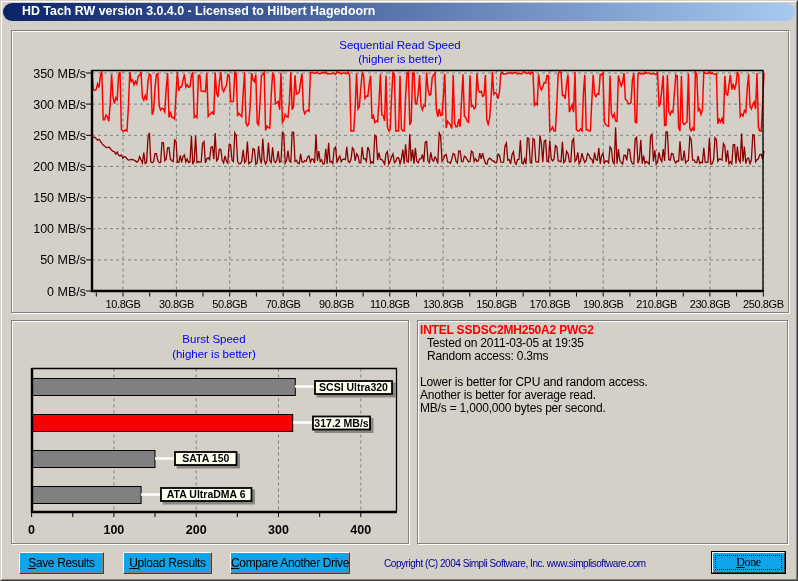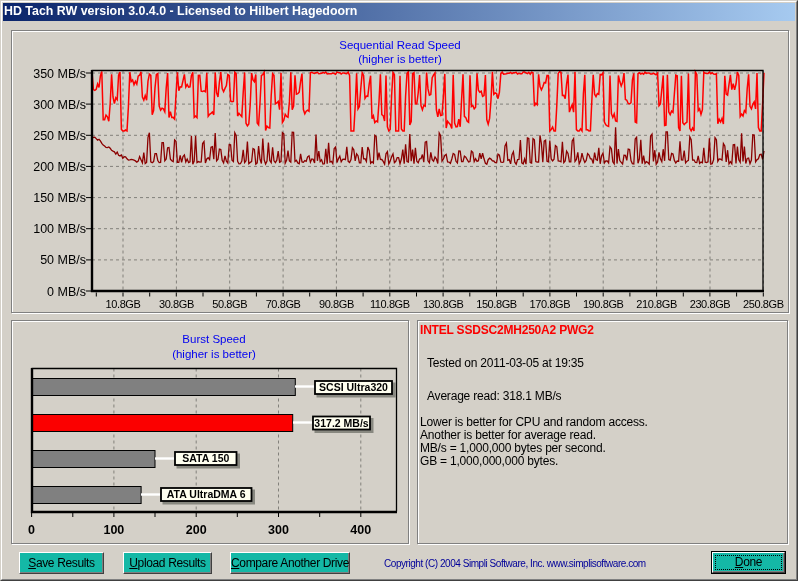--- a/index.html
+++ b/index.html
@@ -1,31 +1,31 @@
 <!DOCTYPE html>
 <html><head><meta charset="utf-8"><style>
 * { margin:0; padding:0; box-sizing:border-box; }
 html,body { width:798px; height:581px; overflow:hidden; }
 body { font-family:"Liberation Sans",sans-serif; position:relative; background:#d4d0c8; }
 #w1 { position:absolute; inset:0; border:1px solid; border-color:#d4d0c8 #404040 #404040 #d4d0c8; }
 #w2 { position:absolute; inset:1px; border:1px solid; border-color:#fff #808080 #808080 #fff; }
 #title { position:absolute; left:3px; top:3px; width:792px; height:18px;
   background:linear-gradient(to right,#0a246a,#a6caf0);
-  color:#fff; font-size:12.4px; font-weight:bold; line-height:17.5px; padding-left:1px; }
+  color:#fff; font-size:12.4px; font-weight:bold; line-height:17.5px; padding-left:19px;border-radius:9px; }
 .grp { position:absolute; background:#d4d0c8; border:1px solid #808080;
   box-shadow: inset 1px 1px 0 #fff, 1px 1px 0 #fff; }
 #p1 { left:11px; top:30px;  width:778px; height:283px; }
 #p2 { left:11px; top:320px; width:398px; height:224px; }
 #p3 { left:417px; top:320px; width:371px; height:224px; }
-.btn { position:absolute; background:#14b8a6; border:1px solid; border-color:#fff #404040 #404040 #fff;
+.btn { position:absolute; background:#0ea5e9; border:1px solid; border-color:#fff #404040 #404040 #fff;
   box-shadow: inset -1px -1px 0 #808080;
   font-size:12px; letter-spacing:-0.35px; color:#000; text-align:center; white-space:nowrap; }
 u { text-decoration:underline; }
 #info { position:absolute; left:420px; top:324px; width:366px; font-size:12px; letter-spacing:-0.2px; line-height:13.1px; color:#000; }
-#info .ind { padding-left:7px;margin-top:20px; }
+#info .ind { padding-left:7px; }
 #copy { position:absolute; left:384px; top:558px; font-size:10px; letter-spacing:-0.45px; color:#000099; white-space:nowrap; }
 </style></head>
 <body>
 <div id="w1"></div>
 <div id="w2"></div>
 <div id="title">HD Tach RW version 3.0.4.0 - Licensed to Hilbert Hagedoorn</div>
 <div class="grp" id="p1"></div>
 <div class="grp" id="p2"></div>
 <div class="grp" id="p3"></div>
 <svg width="798" height="581" viewBox="0 0 798 581" style="position:absolute;left:0;top:0;font-family:'Liberation Sans',sans-serif;">
@@ -149,26 +149,25 @@
 <text x="113.9" y="533.5" text-anchor="middle" font-size="12.5" font-weight="bold">100</text>
 <text x="196.2" y="533.5" text-anchor="middle" font-size="12.5" font-weight="bold">200</text>
 <text x="278.5" y="533.5" text-anchor="middle" font-size="12.5" font-weight="bold">300</text>
 <text x="360.8" y="533.5" text-anchor="middle" font-size="12.5" font-weight="bold">400</text>
 <text x="214" y="343" text-anchor="middle" font-size="11.5" fill="#0000f0">Burst Speed</text>
 <text x="214" y="358" text-anchor="middle" font-size="11.5" fill="#0000f0">(higher is better)</text>
 </svg>
 <div id="info">
 <div style="color:#fb0000;font-weight:bold;">INTEL SSDSC2MH250A2 PWG2</div>
 <div class="ind">Tested on 2011-03-05 at 19:35</div>
-<div class="ind">Average read: 318.1 MB/s</div>
+<div class="ind">Random access: 0.3ms</div>
 <div style="height:12.4px;"></div>
 <div>Lower is better for CPU and random access.</div>
 <div>Another is better for average read.</div>
 <div>MB/s = 1,000,000 bytes per second.</div>
-<div>GB = 1,000,000,000 bytes.</div>
 </div>
 <div class="btn" style="left:19px;top:552px;width:85px;height:22px;line-height:20px;"><u>S</u>ave Results</div>
 <div class="btn" style="left:123px;top:552px;width:89px;height:22px;line-height:20px;"><u>U</u>pload Results</div>
 <div class="btn" style="left:230px;top:552px;width:120px;height:22px;line-height:20px;"><u>C</u>ompare Another Drive</div>
 <div id="copy">Copyright (C) 2004 Simpli Software, Inc. www.simplisoftware.com</div>
 <div style="position:absolute;left:711px;top:551px;width:75px;height:23px;border:1px solid #000;background:#d4d0c8;">
-  <div class="btn" style="left:0;top:0;width:73px;height:21px;line-height:19px;"><u>D</u>one</div>
+  <div class="btn" style="left:0;top:0;width:73px;height:21px;line-height:19px;font-family:Liberation Serif, serif;"><u>D</u>one</div>
   <div style="position:absolute;left:3px;top:3px;width:67px;height:15px;border:1px dotted #000;"></div>
 </div>
 </body></html>

